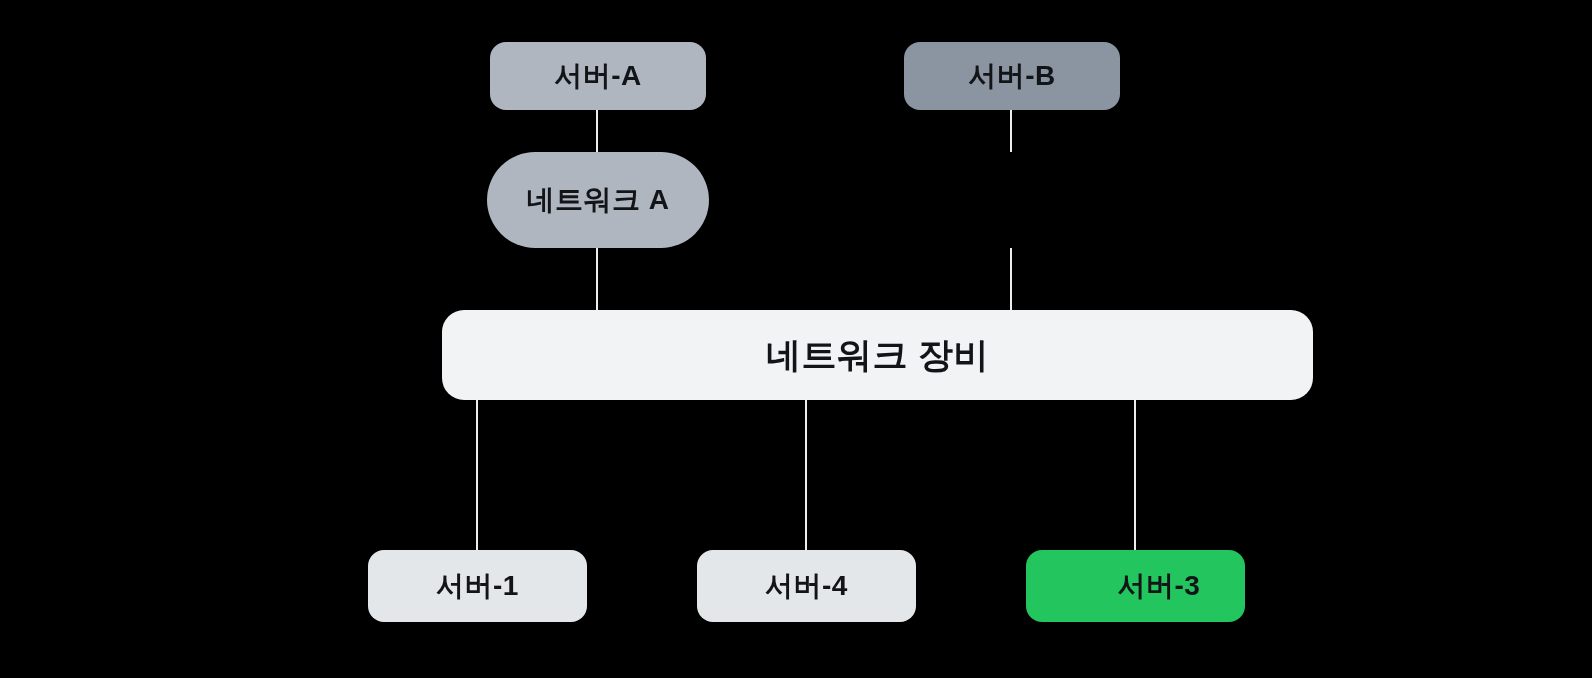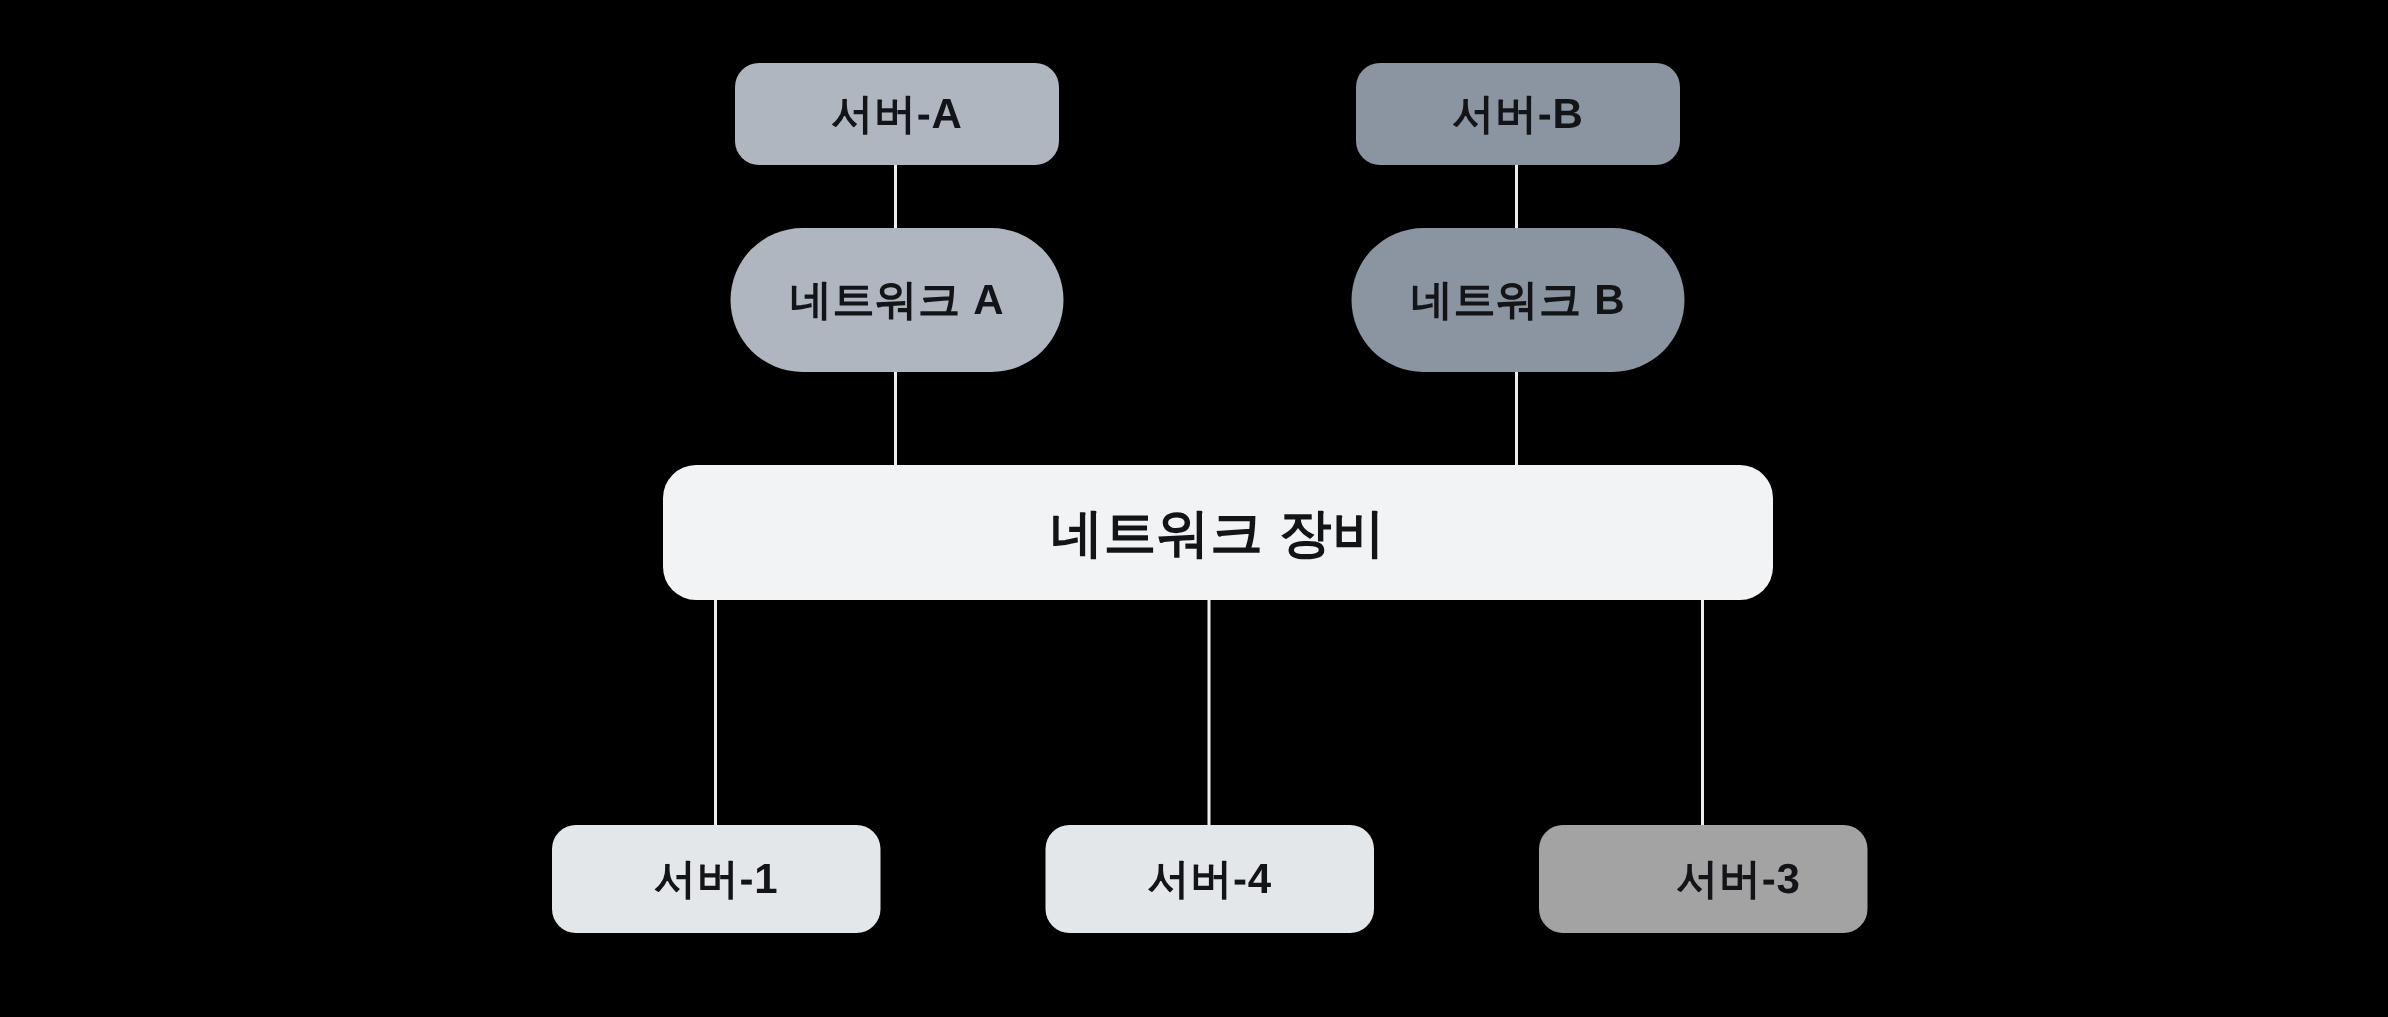--- a/index.html
+++ b/index.html
@@ -43,21 +43,21 @@
     position: absolute;
     width: 2px;
     background: #ededee;
     z-index: 1;
   }
   
   #node-server-a   { left: 466px; top: 42px;  width: 216px; height: 68px; }
   #node-server-b   { left: 880px; top: 42px;  width: 216px; height: 68px; }
   #node-network-a  { left: 463px; top: 152px; width: 222px; height: 96px; }
   #node-network-b  { left: 877px; top: 152px; width: 222px; height: 96px; }
-  #node-hub        { left: 418px; top: 310px; width: 740px; height: 90px; }
+  #node-hub        { left: 418px; top: 310px; width: 871px; height: 90px; }
   #node-server-1   { left: 344px; top: 550px; width: 219px; height: 72px; }
   #node-server-2   { left: 673px; top: 550px; width: 219px; height: 72px; }
   #node-server-3   { left: 1002px; top: 550px; width: 219px; height: 72px; }
   
   #edge-servera-networka { left: 572px;  top: 110px; height: 42px;  }
   #edge-networka-hub     { left: 572px;  top: 248px; height: 62px;  }
   #edge-serverb-networkb { left: 986px;  top: 110px; height: 42px;  }
   #edge-networkb-hub     { left: 986px;  top: 248px; height: 62px;  }
   #edge-hub-server1      { left: 452px;  top: 400px; height: 150px; }
   #edge-hub-server2      { left: 781px;  top: 400px; height: 150px; }
@@ -81,33 +81,30 @@
   </div>
 
   <div class="node pill-node" id="node-network-a" style="background: rgb(176, 182, 191);">
     <span>네트워크 A</span>
   </div>
 
   <div class="node rect-node" id="node-server-b" style="background: rgb(139, 148, 161);">
     <span>서버-B</span>
   </div>
 
-  <div class="node pill-node" id="node-network-b" style="background: rgb(139, 148, 161);">
-    <span>네트워크 B</span>
-  </div>
 
   <div class="node hub-node" id="node-hub" style="background: rgb(242, 243, 245);">
     <span>네트워크 장비</span>
   </div>
 
   <div class="node rect-node" id="node-server-1" style="background: rgb(228, 231, 233);">
     <span>서버-1</span>
   </div>
 
   <div class="node rect-node" id="node-server-2" style="background: rgb(228, 231, 233);">
     <span>서버-4</span>
   </div>
 
-  <div class="node rect-node" id="node-server-3" style="background: #a3a3a3; padding-left: 47px;">
+  <div class="node rect-node" id="node-server-3" style="background: #22c55e; padding-left: 47px;">
     <span>서버-3</span>
   </div>
 
 </div>
 
 </body></html>

